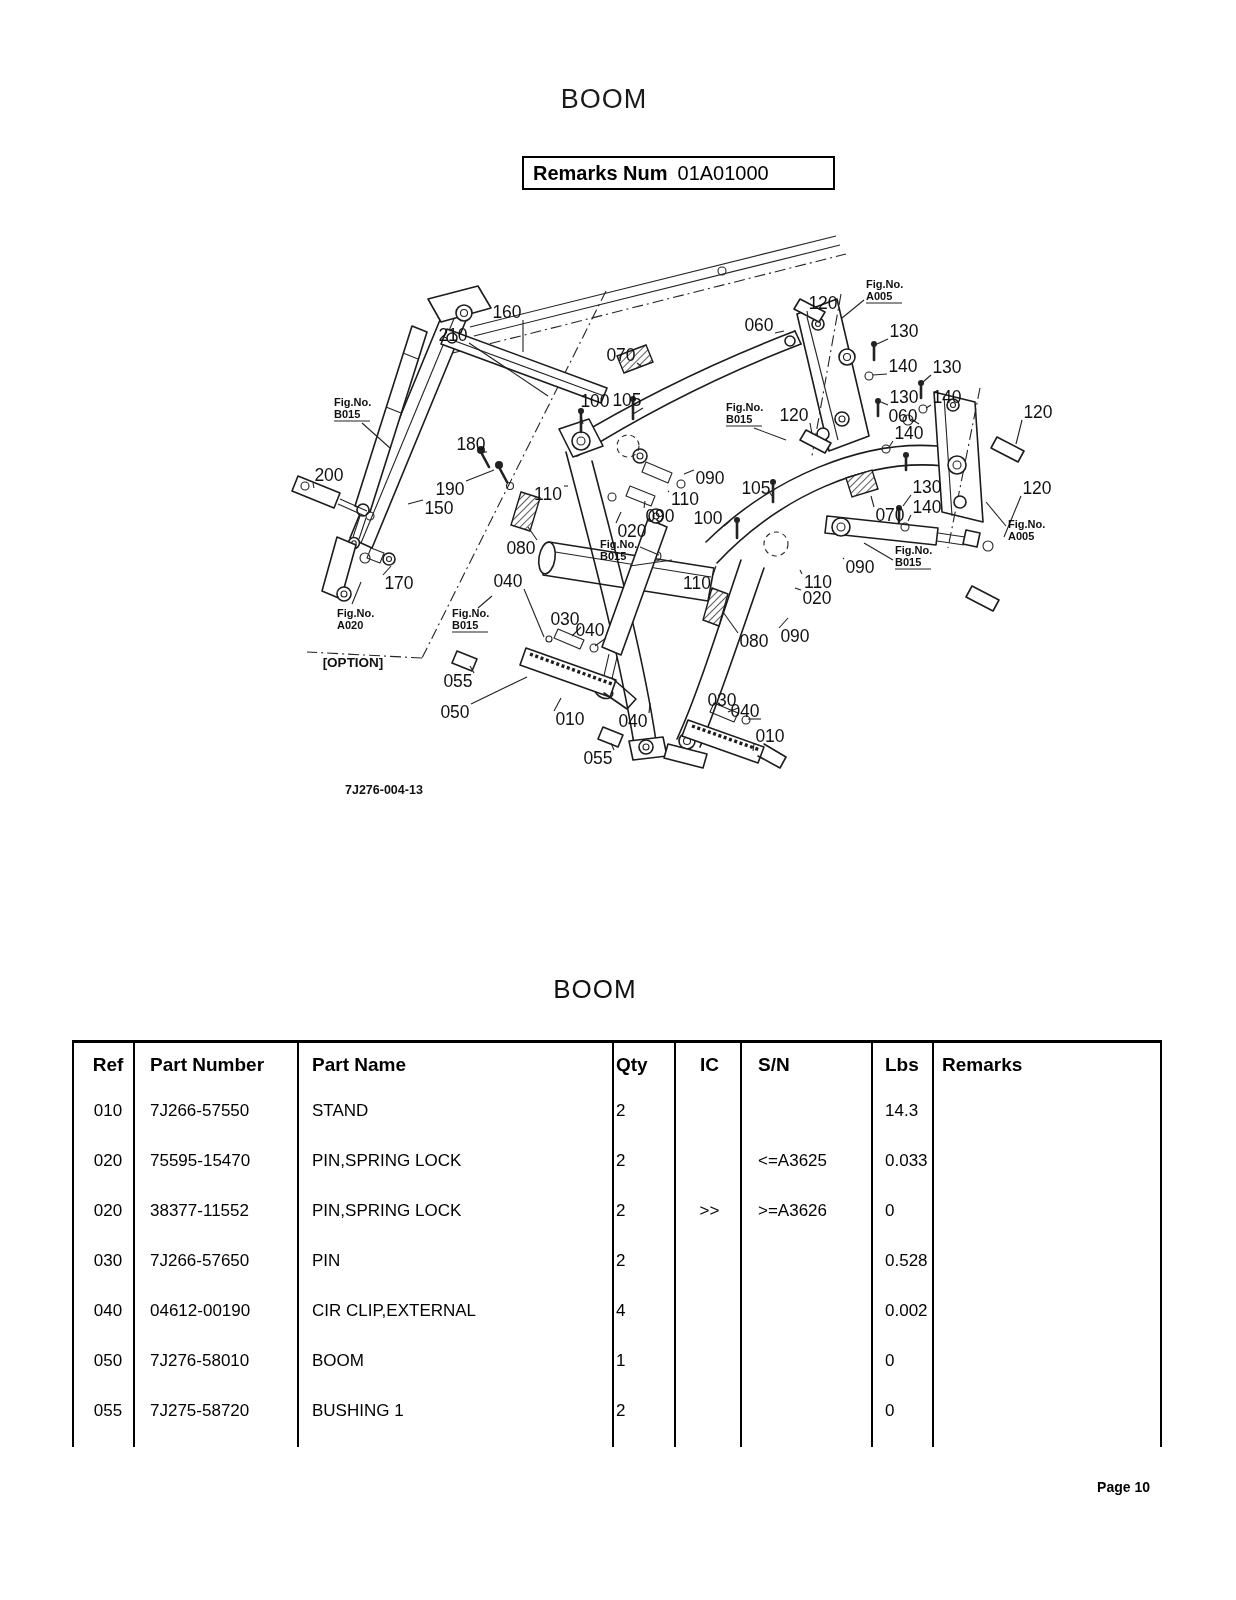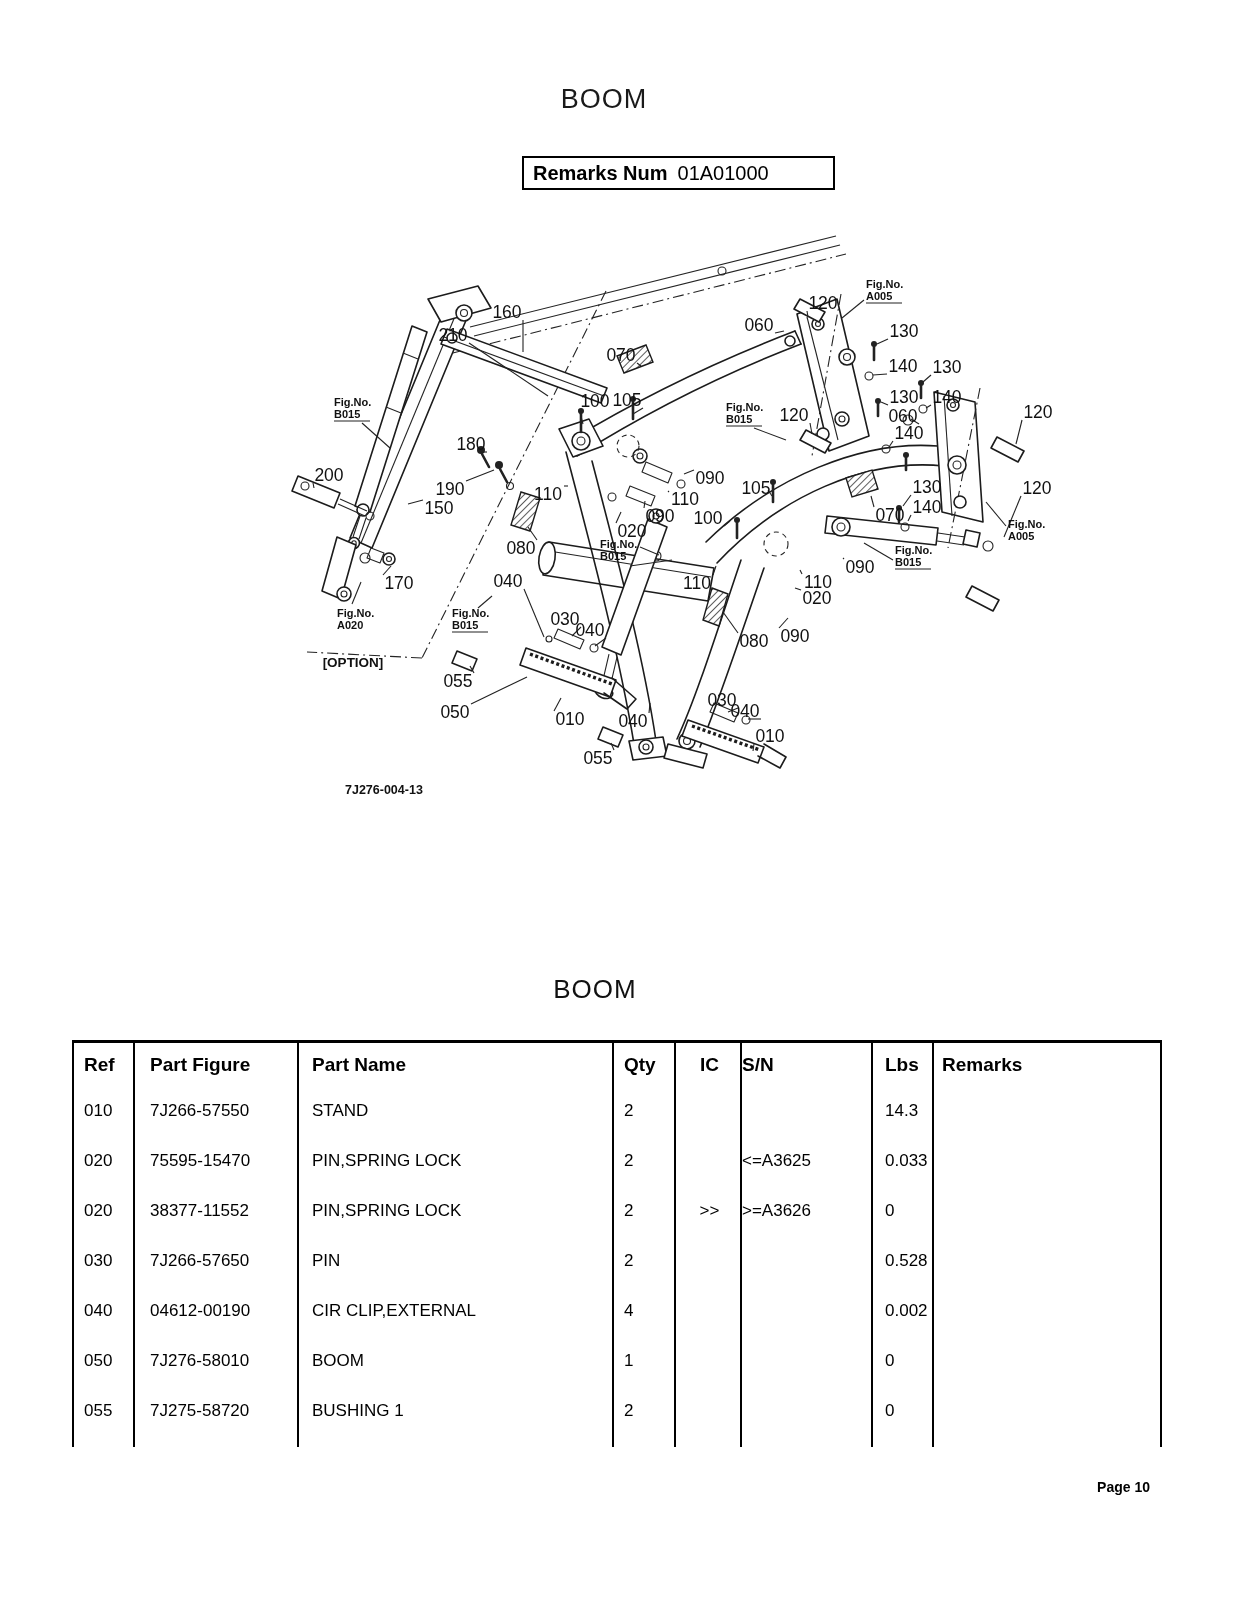--- a/index.html
+++ b/index.html
@@ -10,26 +10,26 @@
   .fig-box{left:522px;top:156px;width:300px;height:30px;border:2px solid #000;
            display:flex;align-items:center;padding-left:9px;font-size:20px;white-space:pre;}
   .fig-box b{font-weight:bold;margin-right:10px;}
   .tbl-title{left:0;top:974px;width:1190px;text-align:center;font-size:26px;letter-spacing:1px;color:#111;}
   .page-num{left:900px;top:1479px;width:250px;text-align:right;font-weight:bold;font-size:14px;}
   
   #parts{left:72px;top:1040px;}
   table{border-collapse:collapse;table-layout:fixed;border-top:3px solid #000;
         border-left:2px solid #000;border-right:2px solid #000;}
   th,td{border-left:2px solid #000;overflow:hidden;white-space:nowrap;vertical-align:middle;}
-  th:first-child,td:first-child{border-left:none;}
+  th:first-child,td:first-child{border-left:none;text-align:center;}
   th{height:41px;font-size:19px;font-weight:bold;text-align:left;}
   td{height:48px;font-size:17px;}
   tr.stub td{height:9px;}
-  .p0{padding-left:10px;} .p1{padding-left:15px;} .p2{padding-left:13px;} .p3{padding-left:10px;}
-  .pc{text-align:center;padding-left:4px;} .p5{padding-left:0;} .p6{padding-left:12px;} .p7{padding-left:8px;}
+  .p0{padding-left:10px;} .p1{padding-left:15px;} .p2{padding-left:13px;} .p3{padding-left:2px;}
+  .pc{text-align:center;padding-left:4px;} .p5{padding-left:16px;} .p6{padding-left:12px;} .p7{padding-left:8px;}
   
   #diag{left:0;top:0;}
   .ln{fill:#fff;stroke:#1c1c1c;stroke-width:1.6;stroke-linejoin:round;stroke-linecap:round;}
   .op{fill:none;stroke:#1c1c1c;stroke-width:1.6;stroke-linejoin:round;stroke-linecap:round;}
   .thin{fill:none;stroke:#242424;stroke-width:1.1;stroke-linejoin:round;}
   .dashdot{fill:none;stroke:#242424;stroke-width:1.1;stroke-dasharray:11 4 2 4;}
   .dashc{fill:none;stroke:#242424;stroke-width:1.1;stroke-dasharray:5 4;}
   .serr{fill:none;stroke:#1c1c1c;stroke-width:3.4;stroke-dasharray:3 2.6;}
   .hatch{fill:url(#hp);stroke:#1c1c1c;stroke-width:1.4;}
   .bolt{fill:#222;stroke:none;}
@@ -363,21 +363,21 @@
           <col style="width:315px">
           <col style="width:62px">
         <col style="width:66px">
           <col style="width:131px">
           <col style="width:61px">
           <col style="width:228px">
       </colgroup>
       <thead>
           <tr id="hdr-row">
             <th class="p0">Ref</th>
-            <th class="p1">Part Figure</th>
+            <th class="p1">Part Number</th>
             <th class="p2">Part Name</th>
             <th class="p3">Qty</th>
             <th class="pc">IC</th>
             <th class="p5">S/N</th>
             <th class="p6">Lbs</th>
             <th class="p7">Remarks</th>
           </tr>
         </thead>
       <tbody id="tbl-body">
           <tr>

